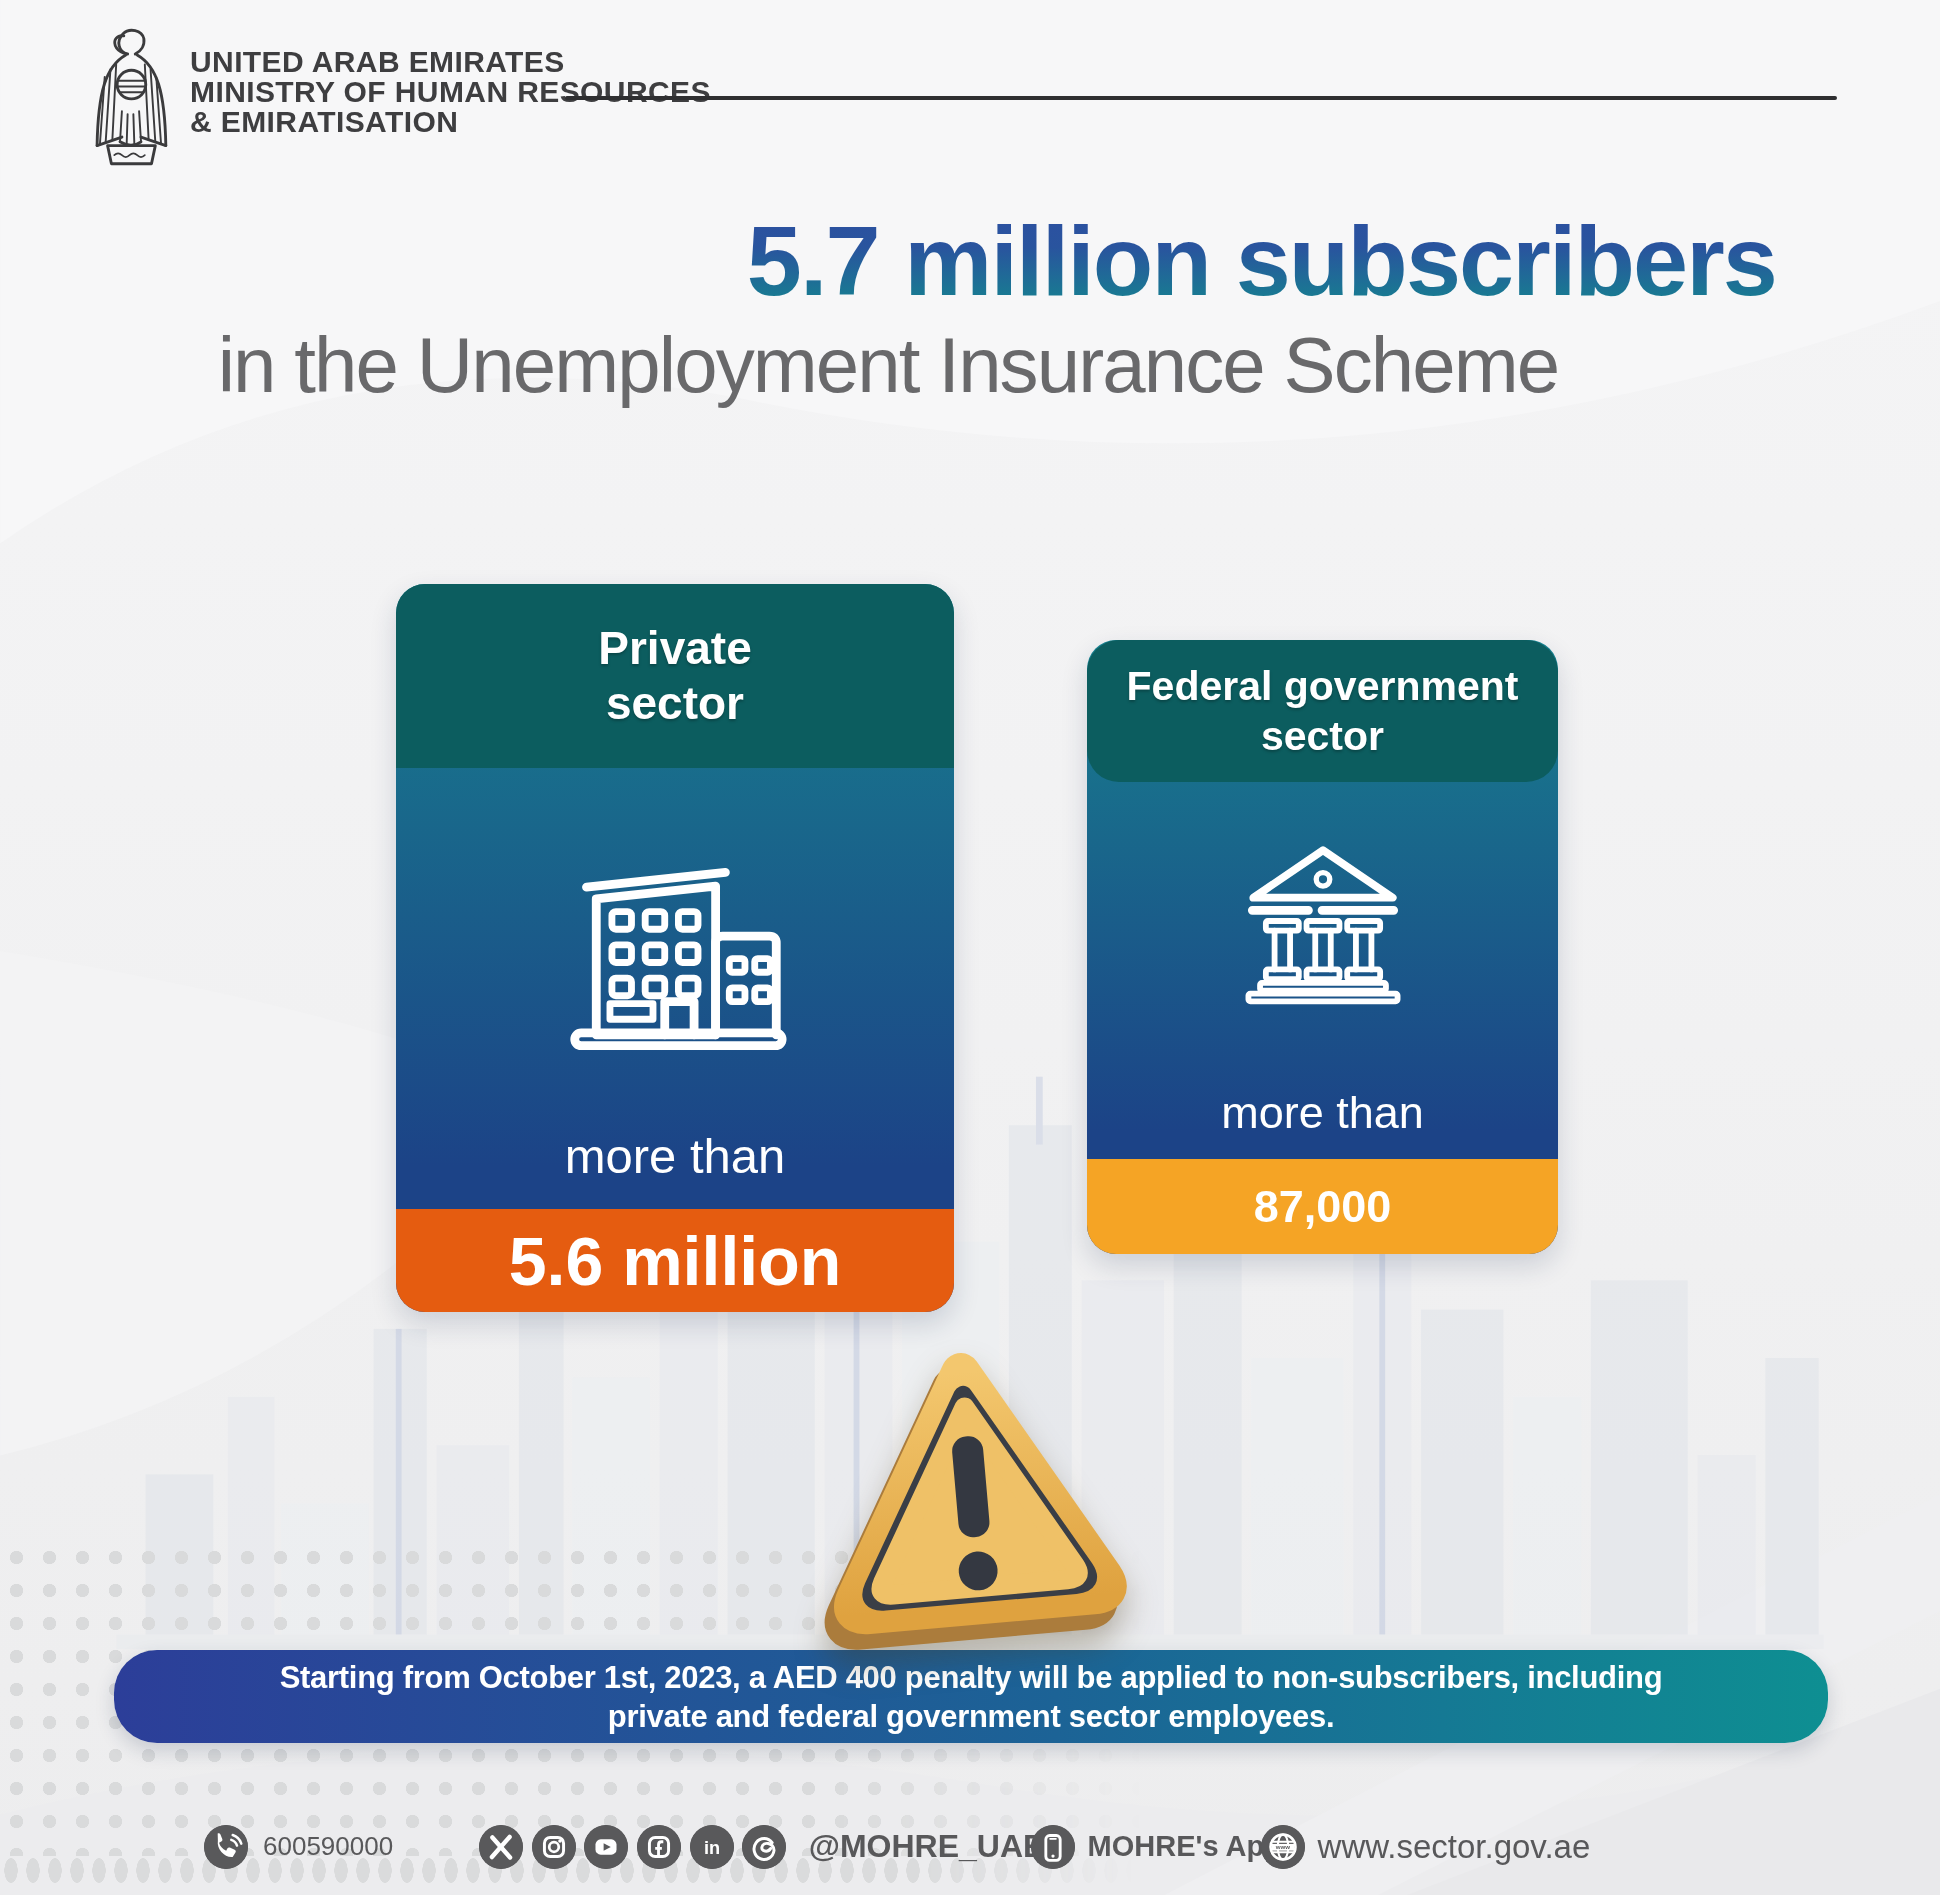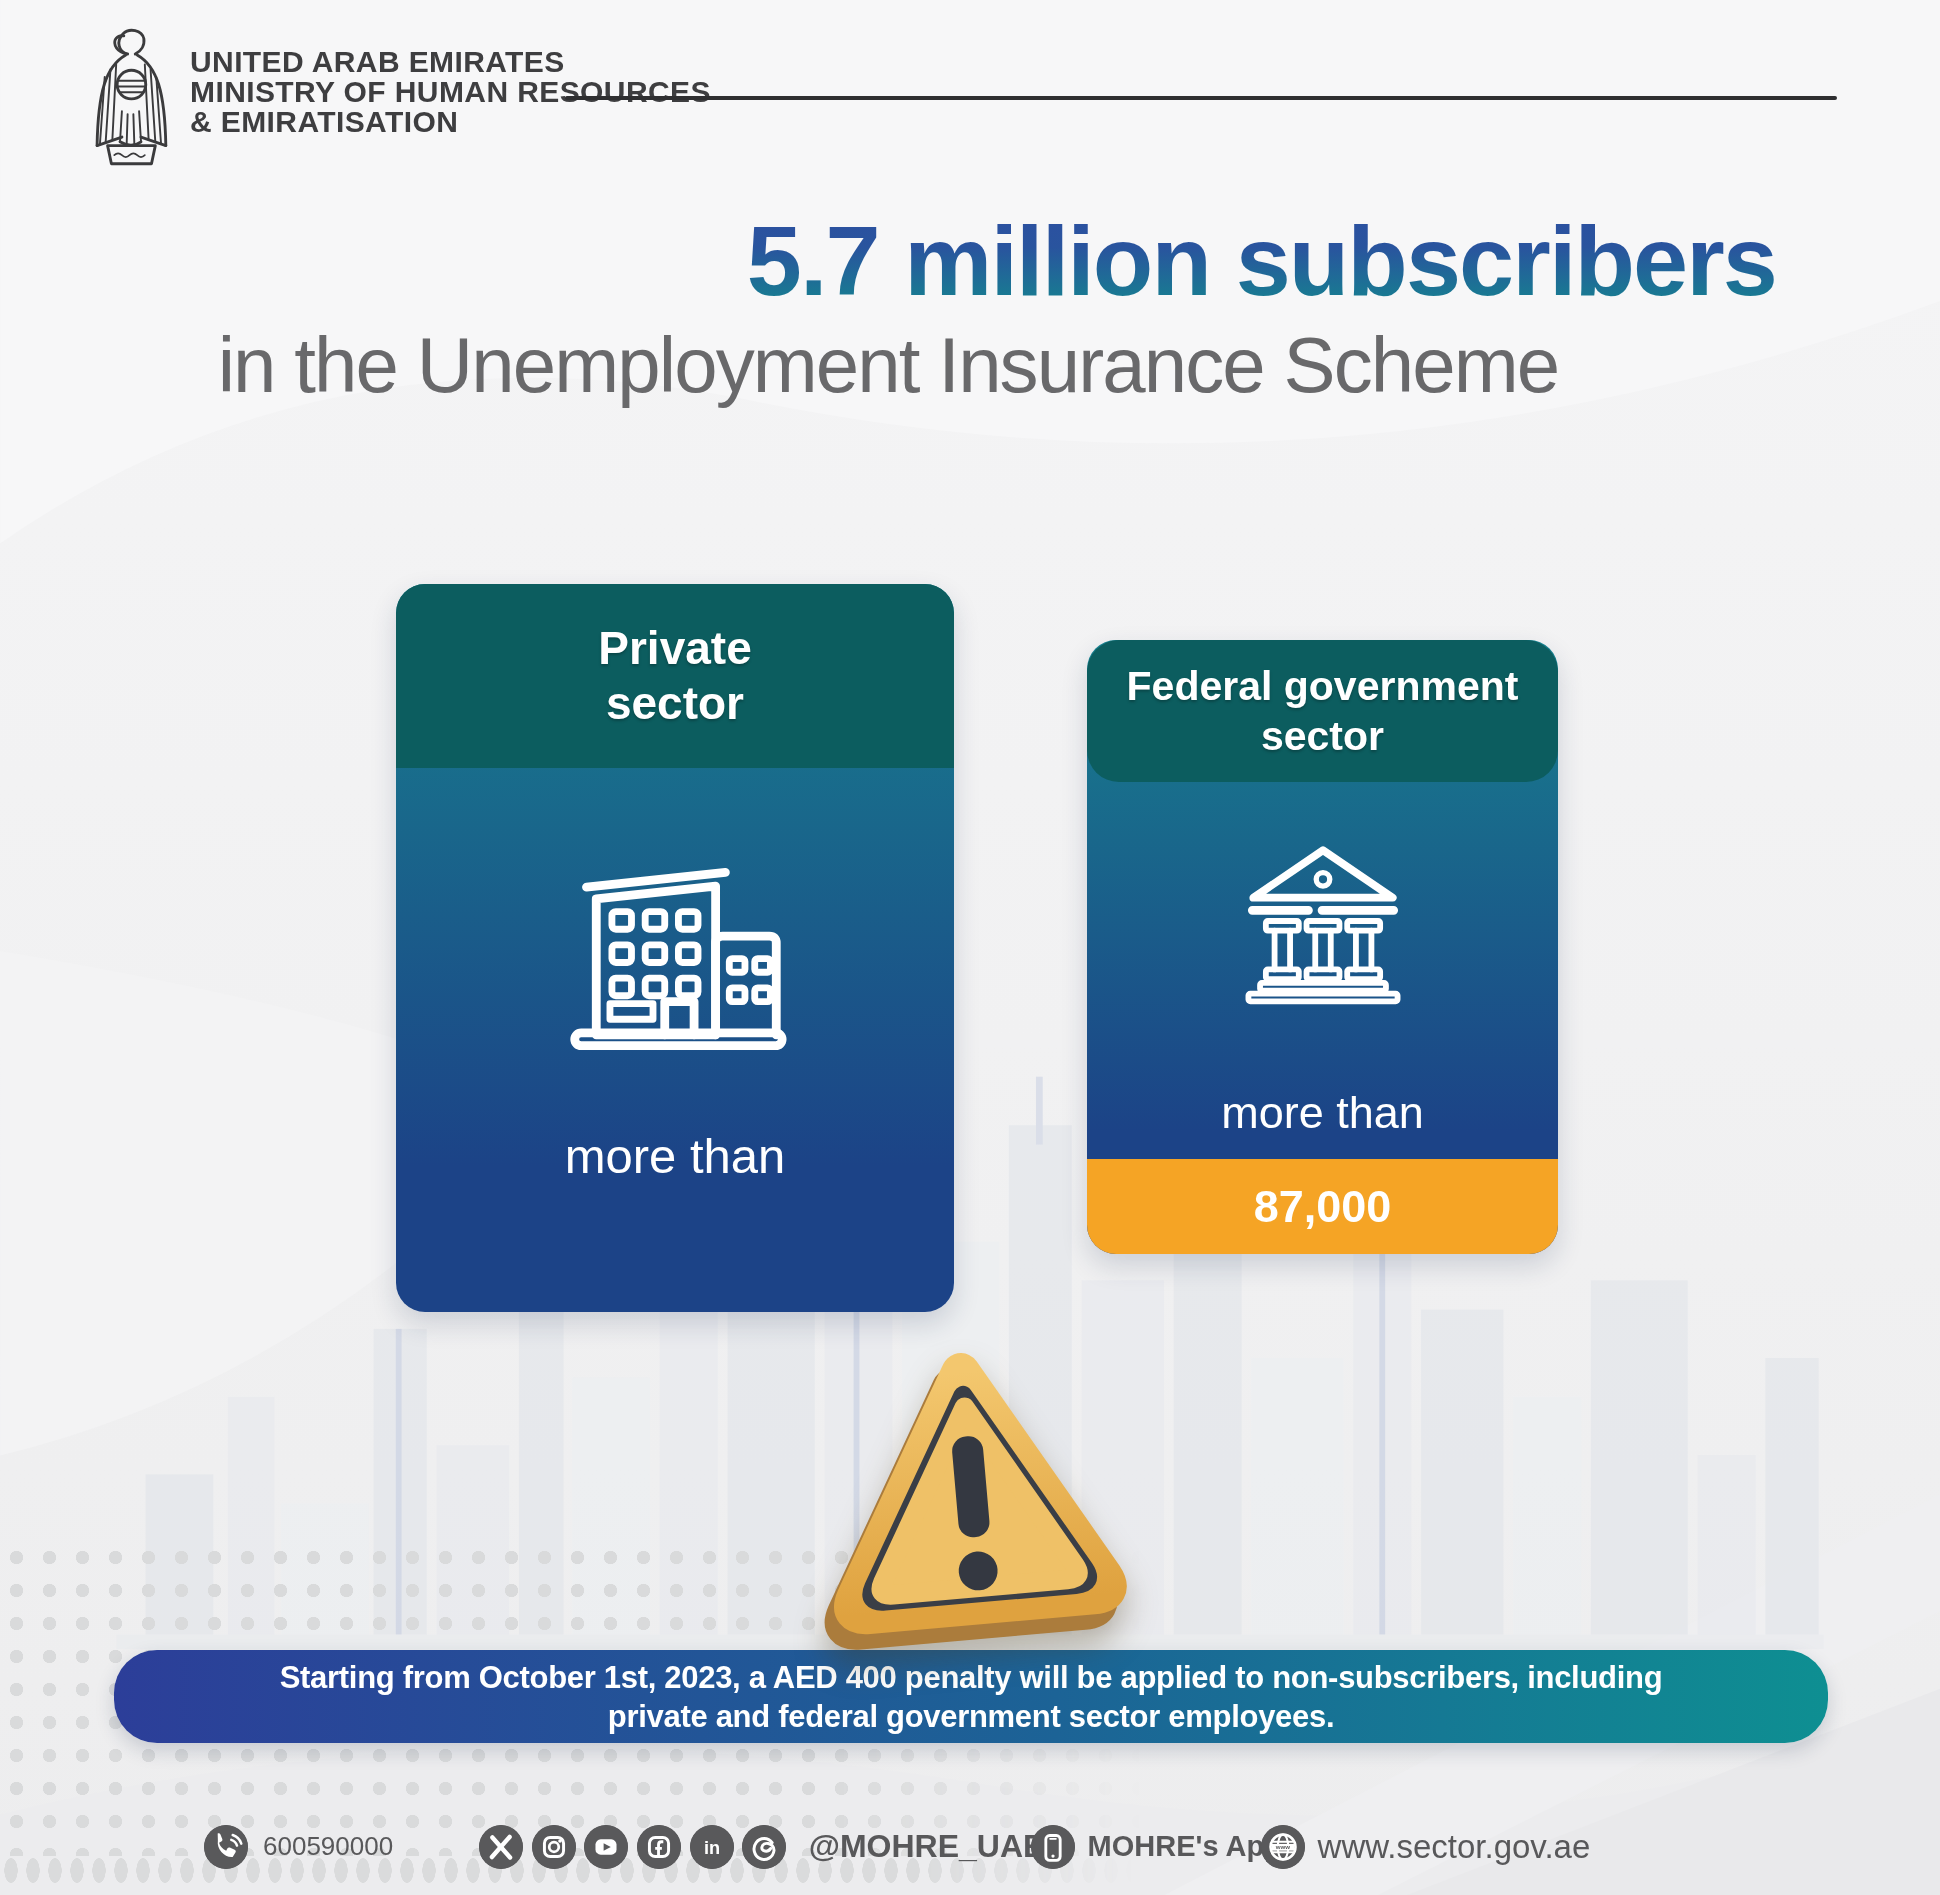--- a/index.html
+++ b/index.html
@@ -195,20 +195,21 @@
             <rect x="170" y="136" width="16" height="14" rx="3"></rect>
             <rect x="196" y="136" width="16" height="14" rx="3"></rect>
             <rect x="170" y="166" width="16" height="14" rx="3"></rect>
             <rect x="196" y="166" width="16" height="14" rx="3"></rect>
           </g>
           <rect x="12" y="212" width="212" height="13" rx="6.5"></rect>
         </g>
       </svg>
     </div>
     <div class="more-label">more than</div>
+    <div class="value-strip">5.6 million</div>
   </div>
 
   <div id="card-federal" class="abs card">
     <div class="card-header">
       <div>
         <div>Federal government</div>
         <div>sector</div>
       </div>
     </div>
     <div class="card-icon">

